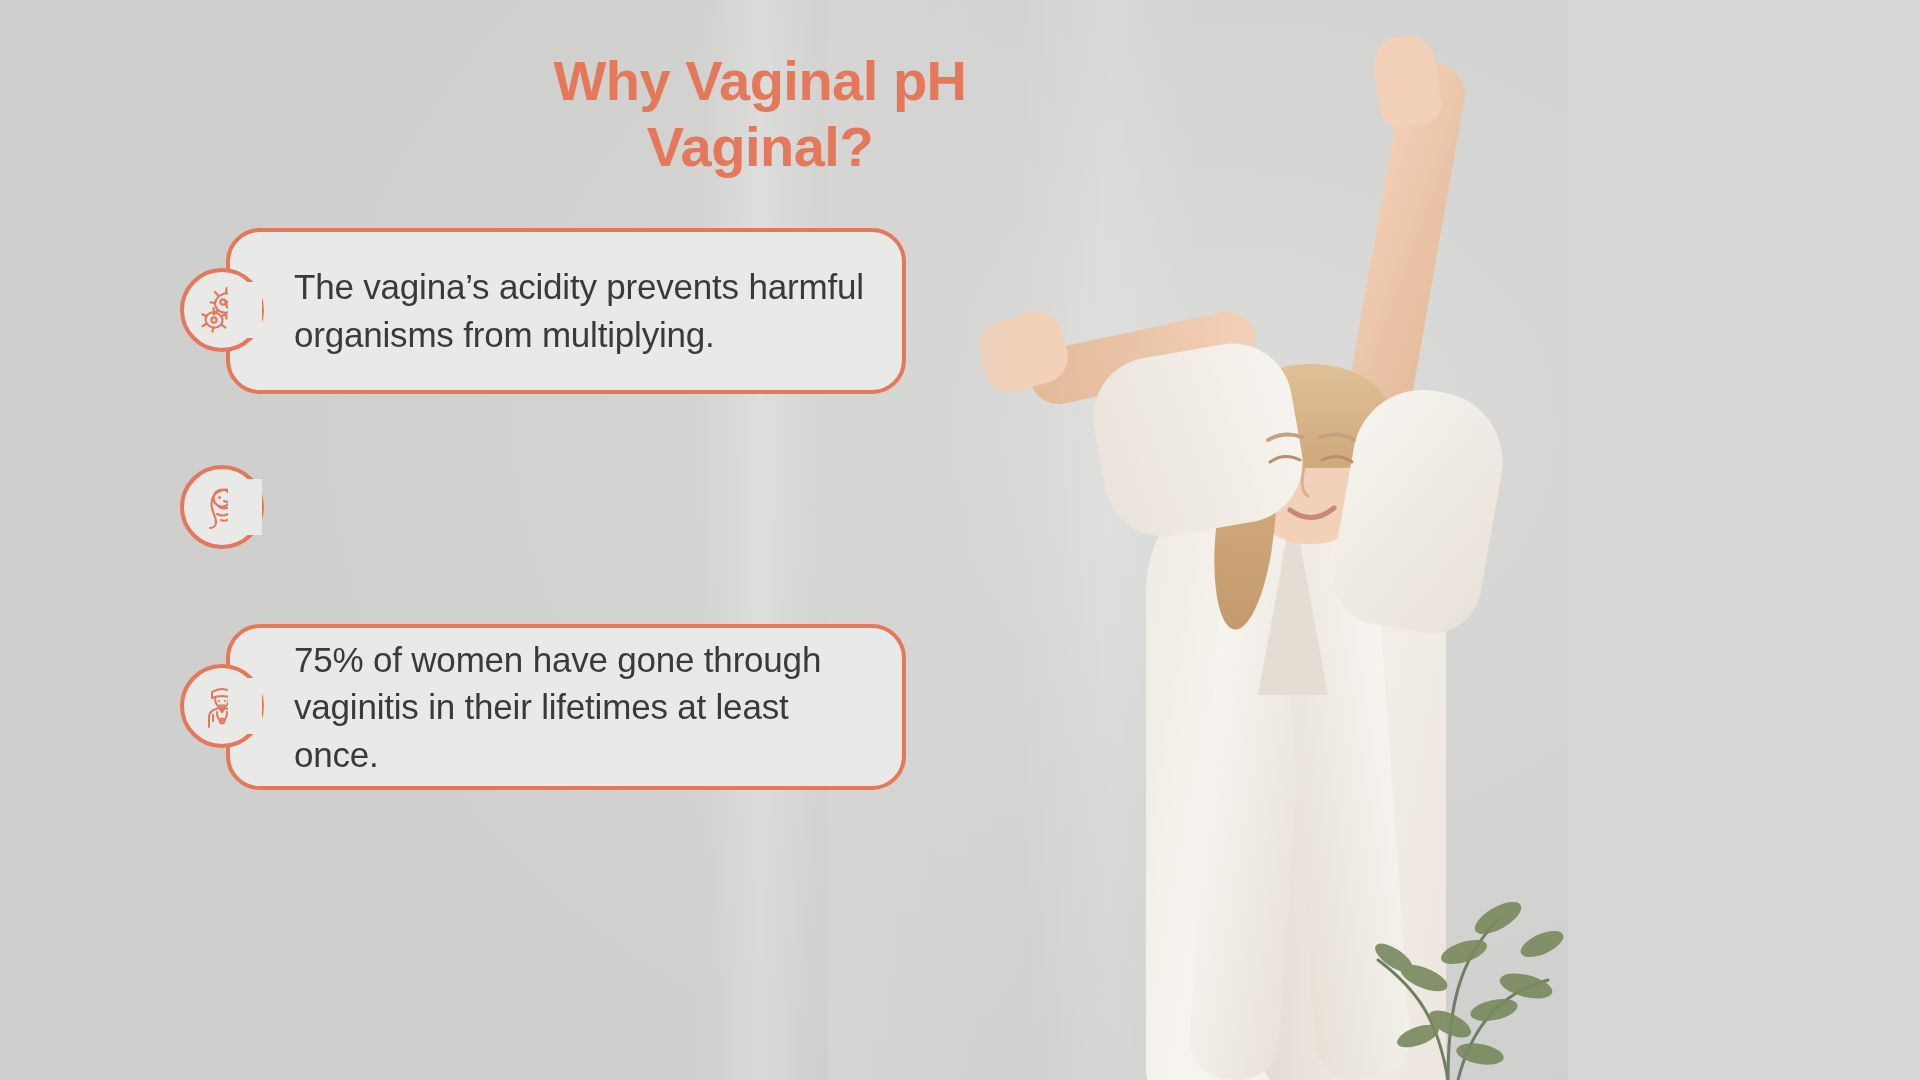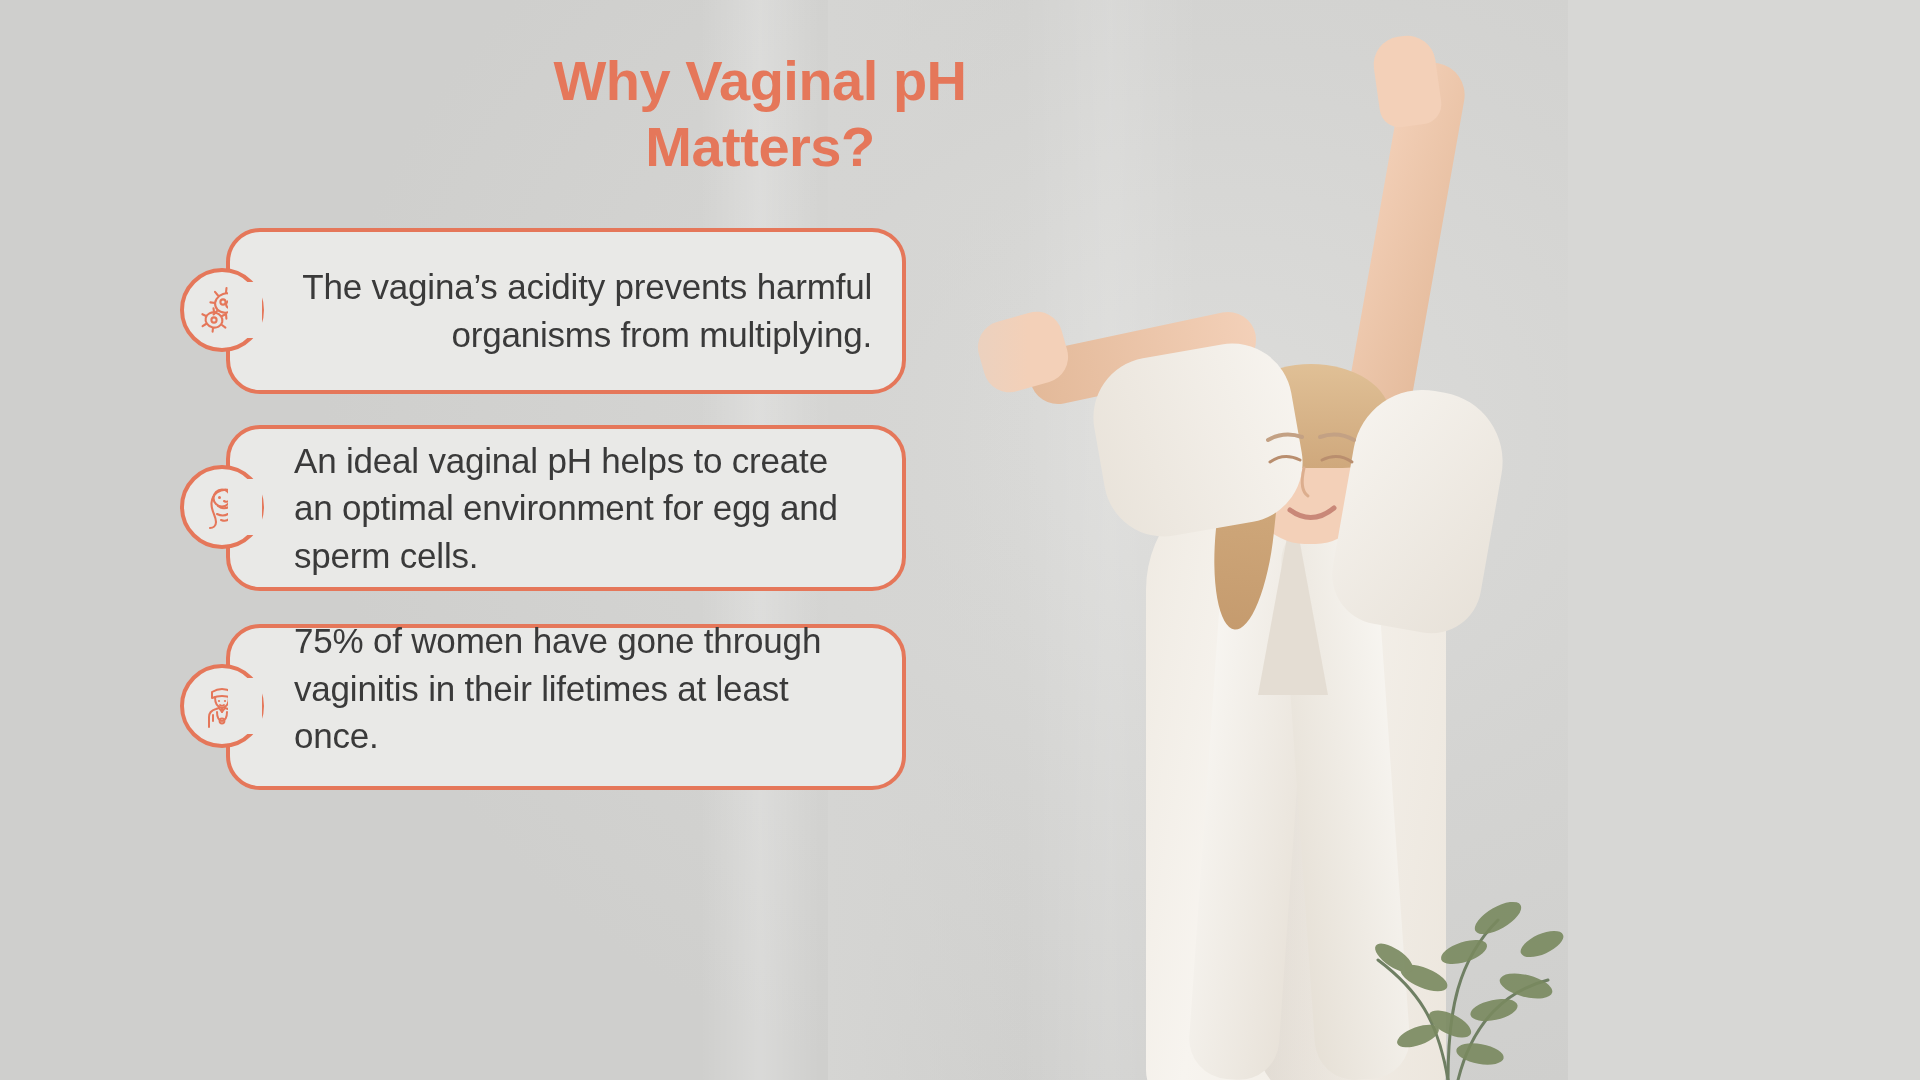--- a/index.html
+++ b/index.html
@@ -39,23 +39,23 @@
     border:4px solid #e5775a;
     border-radius:34px;
     background:#e9e9e7;
     padding:26px 30px 26px 64px;
     display:flex;align-items:center;
   }
   .card .text{
     font-size:35px;line-height:1.36;color:#3a3a3a;
     font-weight:400;letter-spacing:-0.2px;
   }
-  #card1{top:228px;height:166px;text-align:right;}
+  #card1{top:228px;height:166px;}
   #card2{top:425px;height:166px;}
-  #card3{top:624px;height:166px;align-items:flex-end;}
+  #card3{top:624px;height:166px;}
 
   
   .bubble{
     position:absolute;
     width:84px;height:84px;
     border:4px solid #e5775a;
     border-radius:50%;
     background:#e9e9e7;
     box-sizing:border-box;
     display:flex;align-items:center;justify-content:center;
@@ -214,44 +214,41 @@
         <ellipse cx="120" cy="196" rx="22" ry="9" transform="rotate(-20 120 196)"></ellipse>
         <ellipse cx="182" cy="214" rx="24" ry="10" transform="rotate(10 182 214)"></ellipse>
       </g>
     </svg>
 
     <div class="photo-fade"></div>
   </div>
 
   <div class="title">
     <div>Why Vaginal pH</div>
-    <div>Matters?</div>
+    <div>Vaginal?</div>
   </div>
 
   <div class="card" id="card1">
     <div class="text">The vagina’s acidity prevents harmful organisms from multiplying.</div>
   </div>
   <div class="bubble" id="bubble1">
     <svg width="54" height="54" viewBox="0 0 54 54">
       <g stroke="#e5775a" stroke-width="2.1" fill="none" stroke-linecap="round" stroke-linejoin="round">
         <ellipse cx="31" cy="20" rx="11" ry="9.5" transform="rotate(-18 31 20)"></ellipse>
         <circle cx="28" cy="19" r="2.6"></circle>
         <circle cx="34.5" cy="21.5" r="3.4"></circle>
         <path d="M31 9.5 l0.5 -4.5 M41 13 l4 -2.5 M43 21 l4.8 0.6 M40 29 l3.6 3.3 M31 31 l0.4 4.6 M22 28 l-3.4 3.4 M20 20 l-4.6 -0.6 M23 12.5 l-3 -3.6"></path>
         <ellipse cx="19" cy="37" rx="8.5" ry="7.5" transform="rotate(14 19 37)"></ellipse>
         <circle cx="19" cy="37" r="2.6"></circle>
         <path d="M19 29 l-0.5 -3.6 M27 33 l3.6 -1.8 M27 42 l3.4 2.6 M18 45 l-0.4 3.6 M11 41 l-3.4 2.2 M11 33 l-3.6 -1.8"></path>
       </g>
     </svg>
   </div>
   <div class="seam" id="seam1"></div>
 
-  <div class="card" id="card2">
-    <div class="text">An ideal vaginal pH helps to create an optimal environment for egg and sperm cells.</div>
-  </div>
   <div class="bubble" id="bubble2">
     <svg width="54" height="54" viewBox="0 0 54 54">
       <g stroke="#e5775a" stroke-width="2.1" fill="none" stroke-linecap="round" stroke-linejoin="round">
         <path d="M34 10 C25 8 17 14 16.5 23 C16 31 21 36 21 42 C21 46 18 48 15 48"></path>
         <circle cx="27" cy="18" r="8.5"></circle>
         <circle cx="24.5" cy="17.5" r="1.5" fill="#e5775a" stroke="none"></circle>
         <path d="M29 21 q2.5 1.5 4.5 0"></path>
         <path d="M23 26 q5 4 11 1"></path>
         <path d="M35 22 q6 -2 8 -7"></path>
         <path d="M38 28 q6 1 8 -3"></path>

